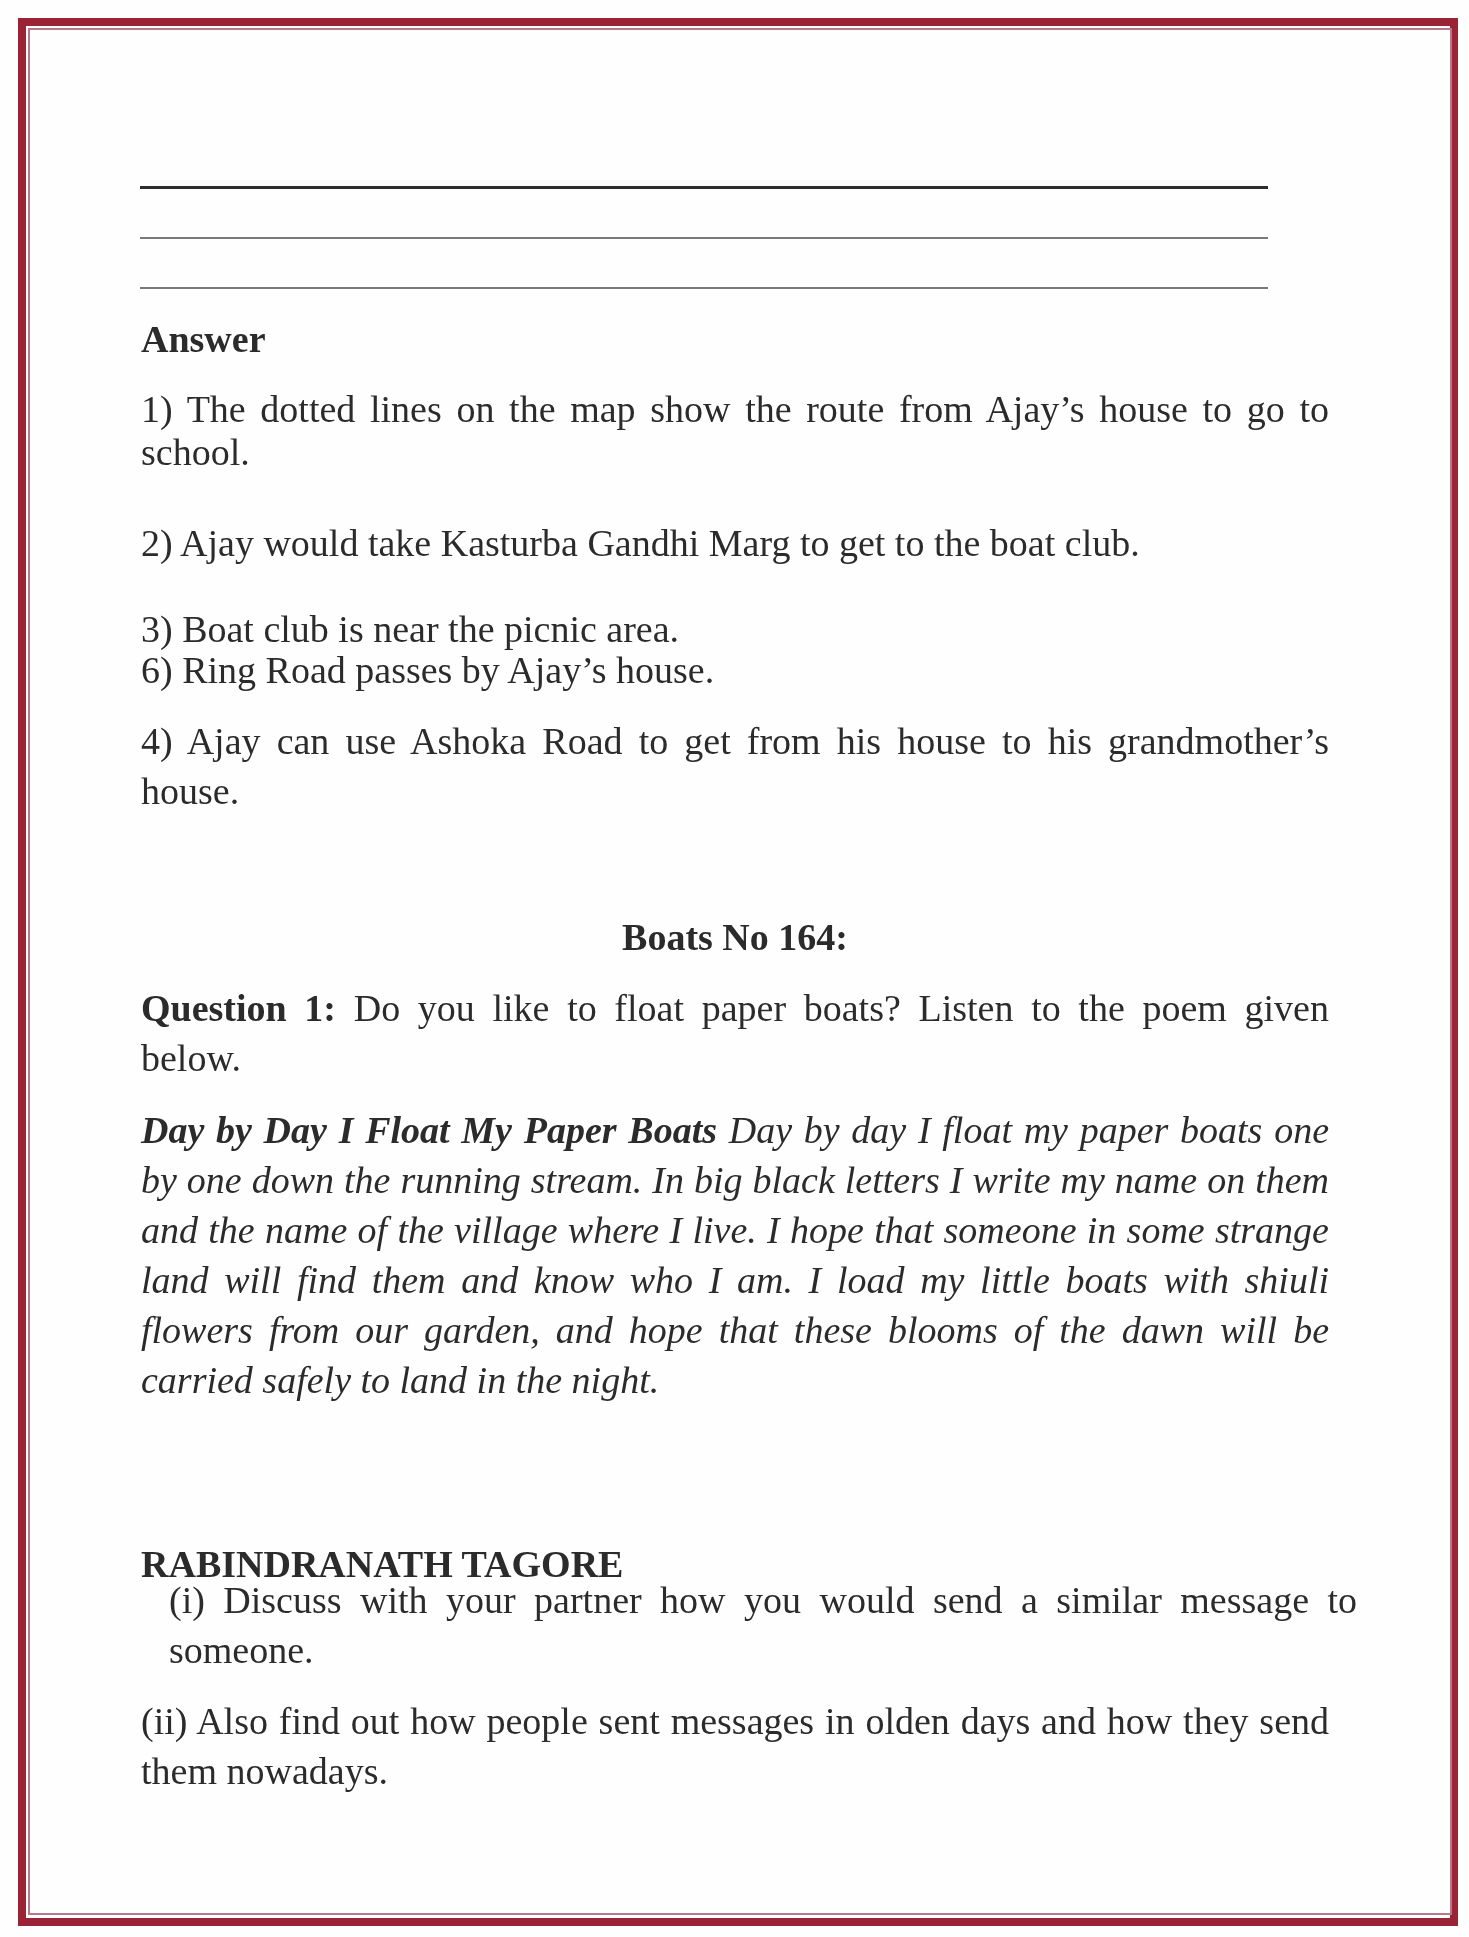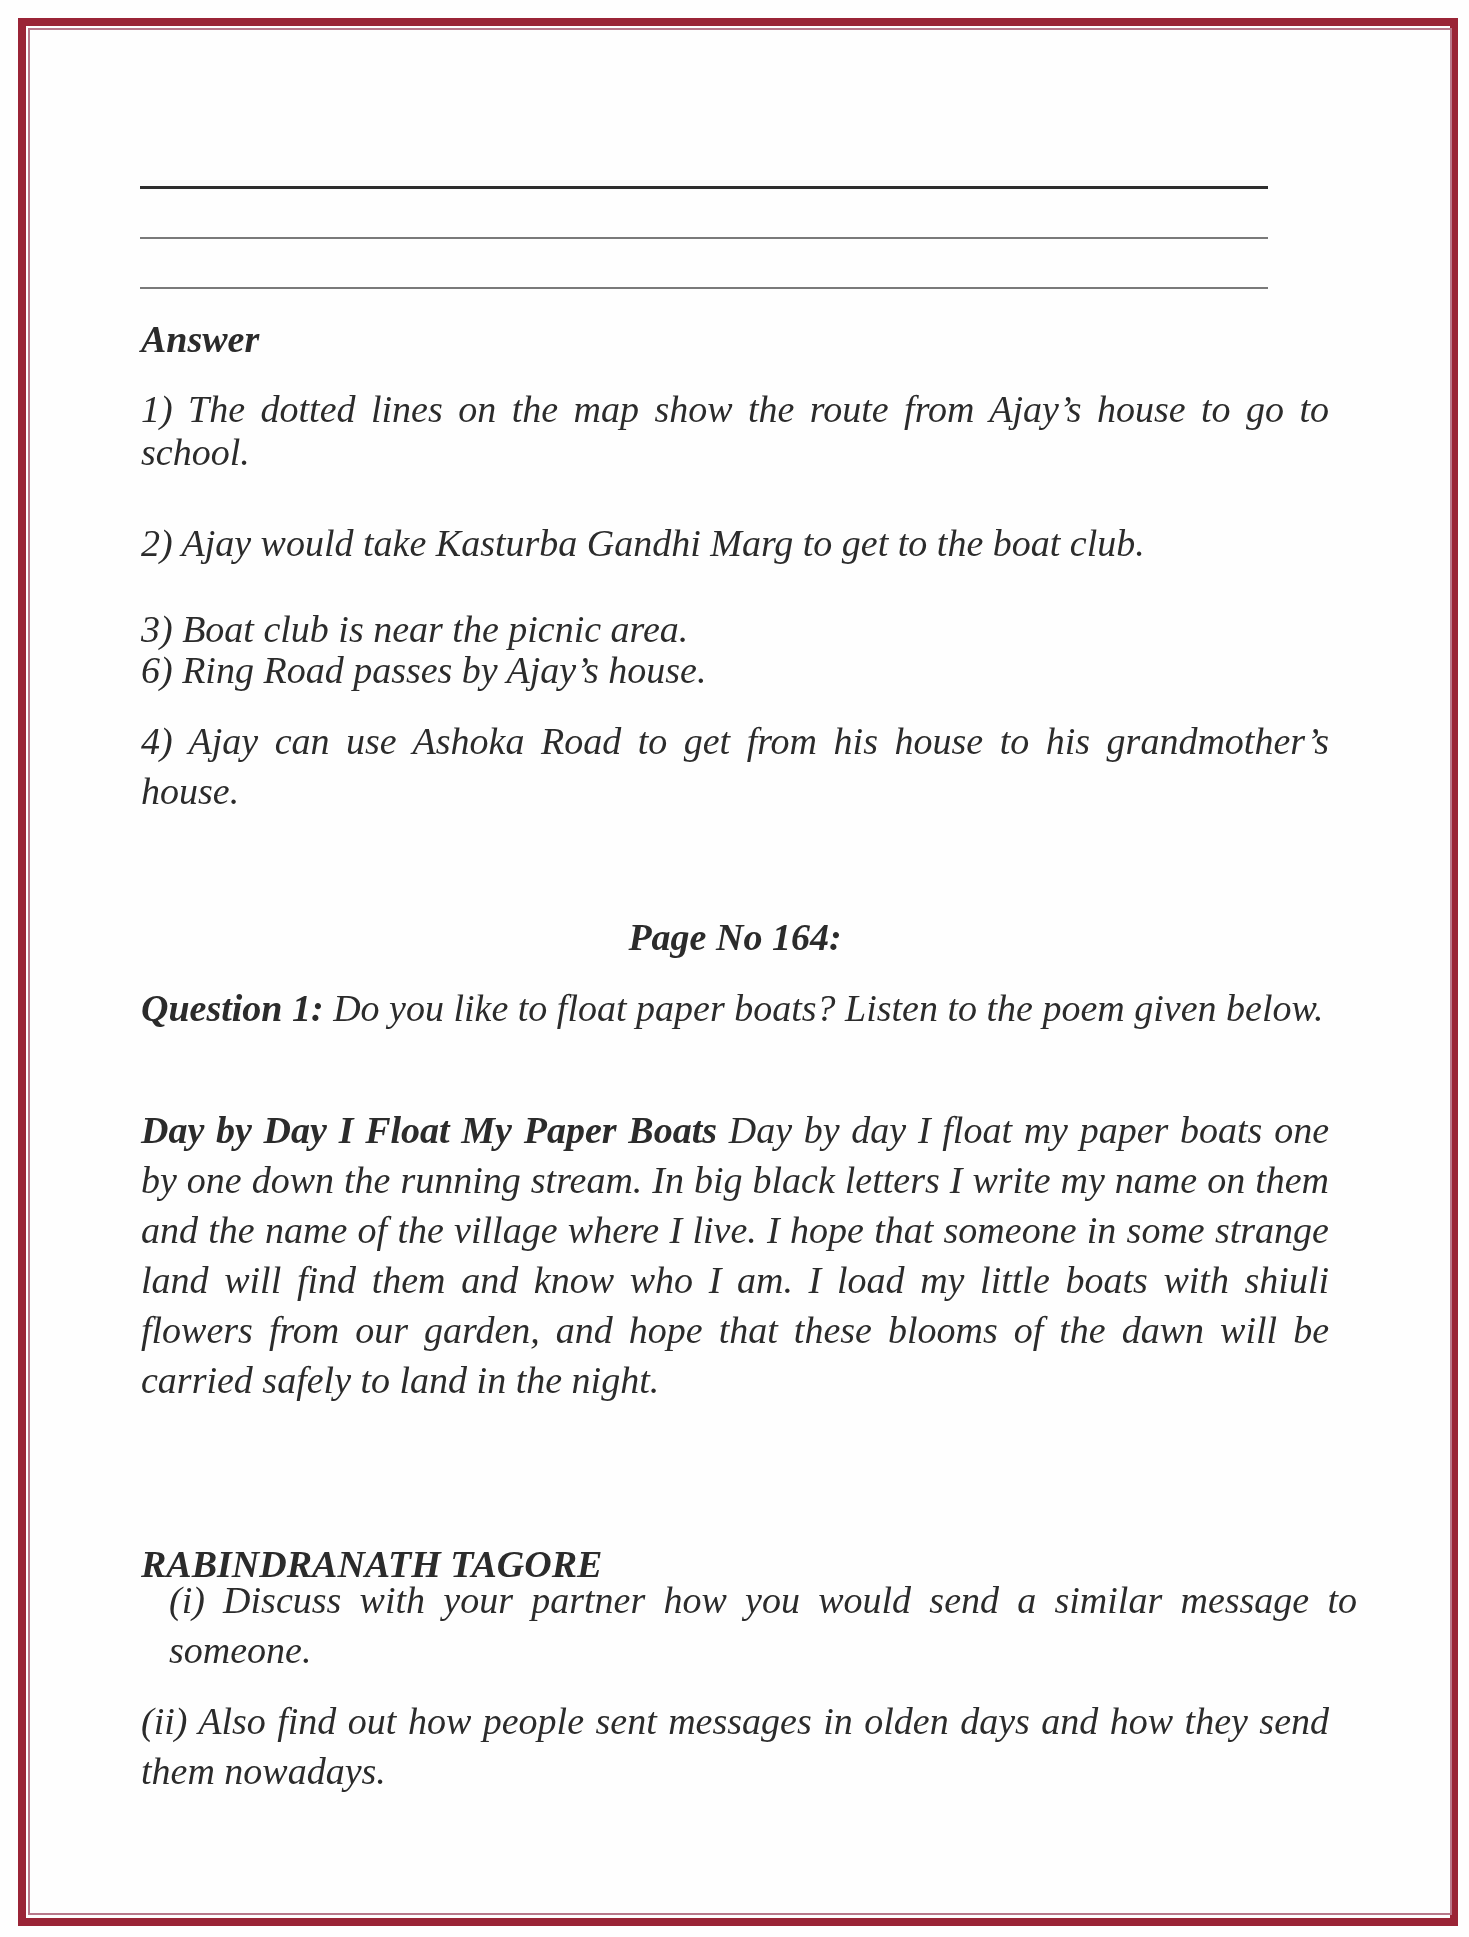--- a/index.html
+++ b/index.html
@@ -50,21 +50,20 @@
       width: 1188px;
     }
     .block {
       position: absolute;
       left: 0;
       width: 1188px;
       font-size: 38px;
       line-height: 50px;
       text-align: justify;
       margin: 0;
-      font-style: italic;
     }
     .heading {
       font-weight: bold;
     }
     .center {
       text-align: center;
     }
     .bold { font-weight: bold; }
     .italic { font-style: italic; }
   </style>
@@ -82,21 +81,21 @@
 <div class="content">
 
   <p class="block heading" style="top:314px;">Answer</p>
 
   <p class="block" style="top:388px; line-height:43px;">1) The dotted lines on the map show the route from Ajay’s house to go to school.</p>
   <p class="block" style="top:503px;margin-top:15px;">2) Ajay would take Kasturba Gandhi Marg to get to the boat club.</p>
   <p class="block" style="top:604px;">3) Boat club is near the picnic area.</p>
   <p class="block" style="top:645px;">6) Ring Road passes by Ajay’s house.</p>
   <p class="block" style="top:716px;">4) Ajay can use Ashoka Road to get from his house to his grandmother’s house.</p>
 
-  <p class="block heading center" style="top:912px;">Page No 164:</p>
+  <p class="block heading center" style="top:912px;">Boats No 164:</p>
 
   <p class="block" style="top:983px;">
     <span class="bold">Question 1:</span><span> Do you like to float paper boats? Listen to the poem given below.</span>
   </p>
 
   <p class="block italic" style="top:1105px;">
     <span class="bold">Day by Day I Float My Paper Boats</span><span> Day by day I float my paper boats one by one down the running stream. In big black letters I write my name on them and the name of the village where I live. I hope that someone in some strange land will find them and know who I am. I load my little boats with shiuli flowers from our garden, and hope that these blooms of the dawn will be carried safely to land in the night.</span>
   </p>
 
   <p class="block heading" style="top:1503px;margin-top:36px;">RABINDRANATH TAGORE</p>

